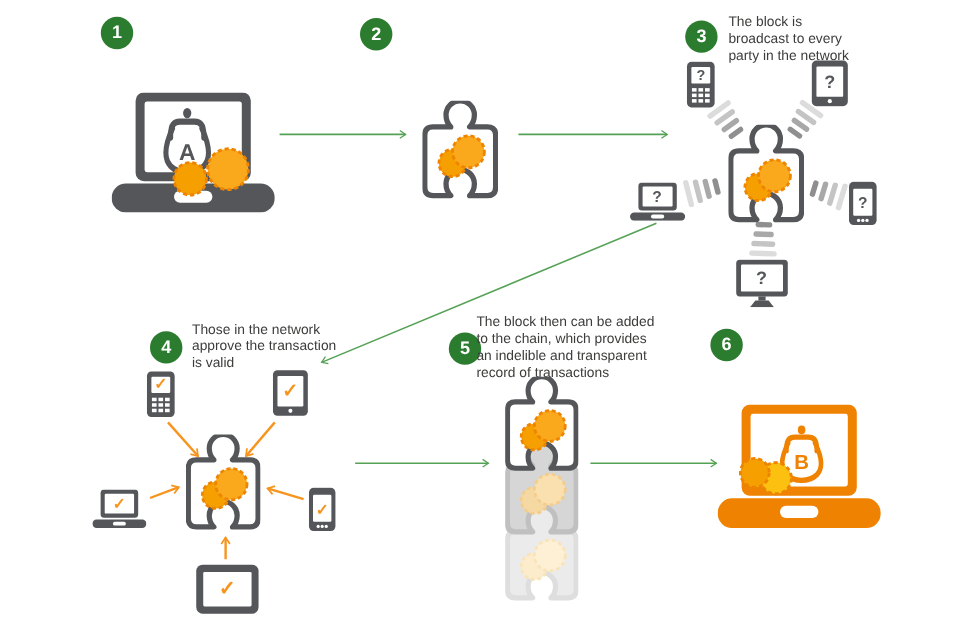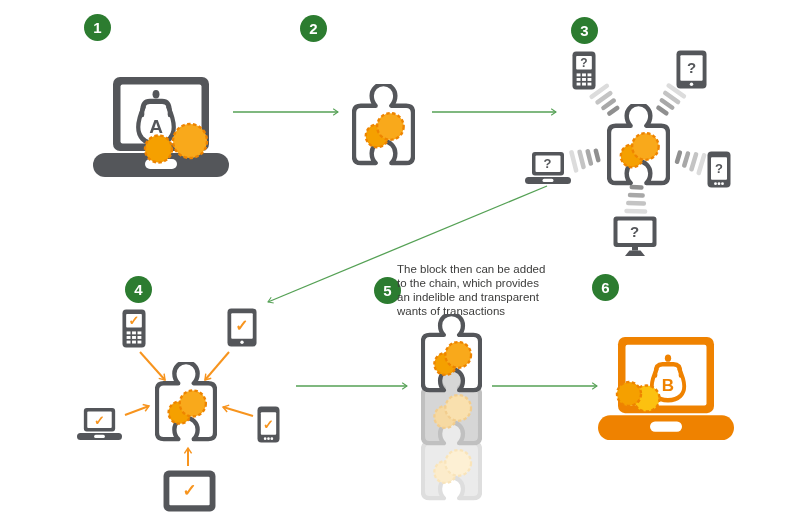--- a/index.html
+++ b/index.html
@@ -116,24 +116,30 @@
     </defs>
   </svg>
 
   <div class="badge" style="left:84px;top:14px">1</div>
   <div class="badge" style="left:300px;top:15px">2</div>
   <div class="badge" style="left:571px;top:17px">3</div>
   <div class="badge" style="left:125px;top:276px">4</div>
   <div class="badge" style="left:374px;top:277px">5</div>
   <div class="badge" style="left:592px;top:274px">6</div>
 
+  <div class="caption" style="left:607px;top:12px;width:140px">The block is
+broadcast to every
+party in the network</div>
+  <div class="caption" style="left:160px;top:268px;width:150px">Those in the network
+approve the transaction
+is valid</div>
   <div class="caption" style="left:397px;top:262px;width:180px">The block then can be added
 to the chain, which provides
 an indelible and transparent
-wants of transactions</div>
+record of transactions</div>
 
   <svg class="icon-svg" style="left:93px;top:77px" width="136" height="100">
     <use href="#laptop"></use>
     <use href="#purse" x="40" y="11" width="46" height="59"></use>
     <text class="pl-gray" x="63" y="56">A</text>
     <circle class="pz-coin1" cx="65.5" cy="72" r="13.5"></circle>
     <circle class="pz-coin2" cx="97" cy="64" r="17"></circle>
   </svg>
 
   <svg class="icon-svg" style="left:352px;top:84px" width="64" height="84">

